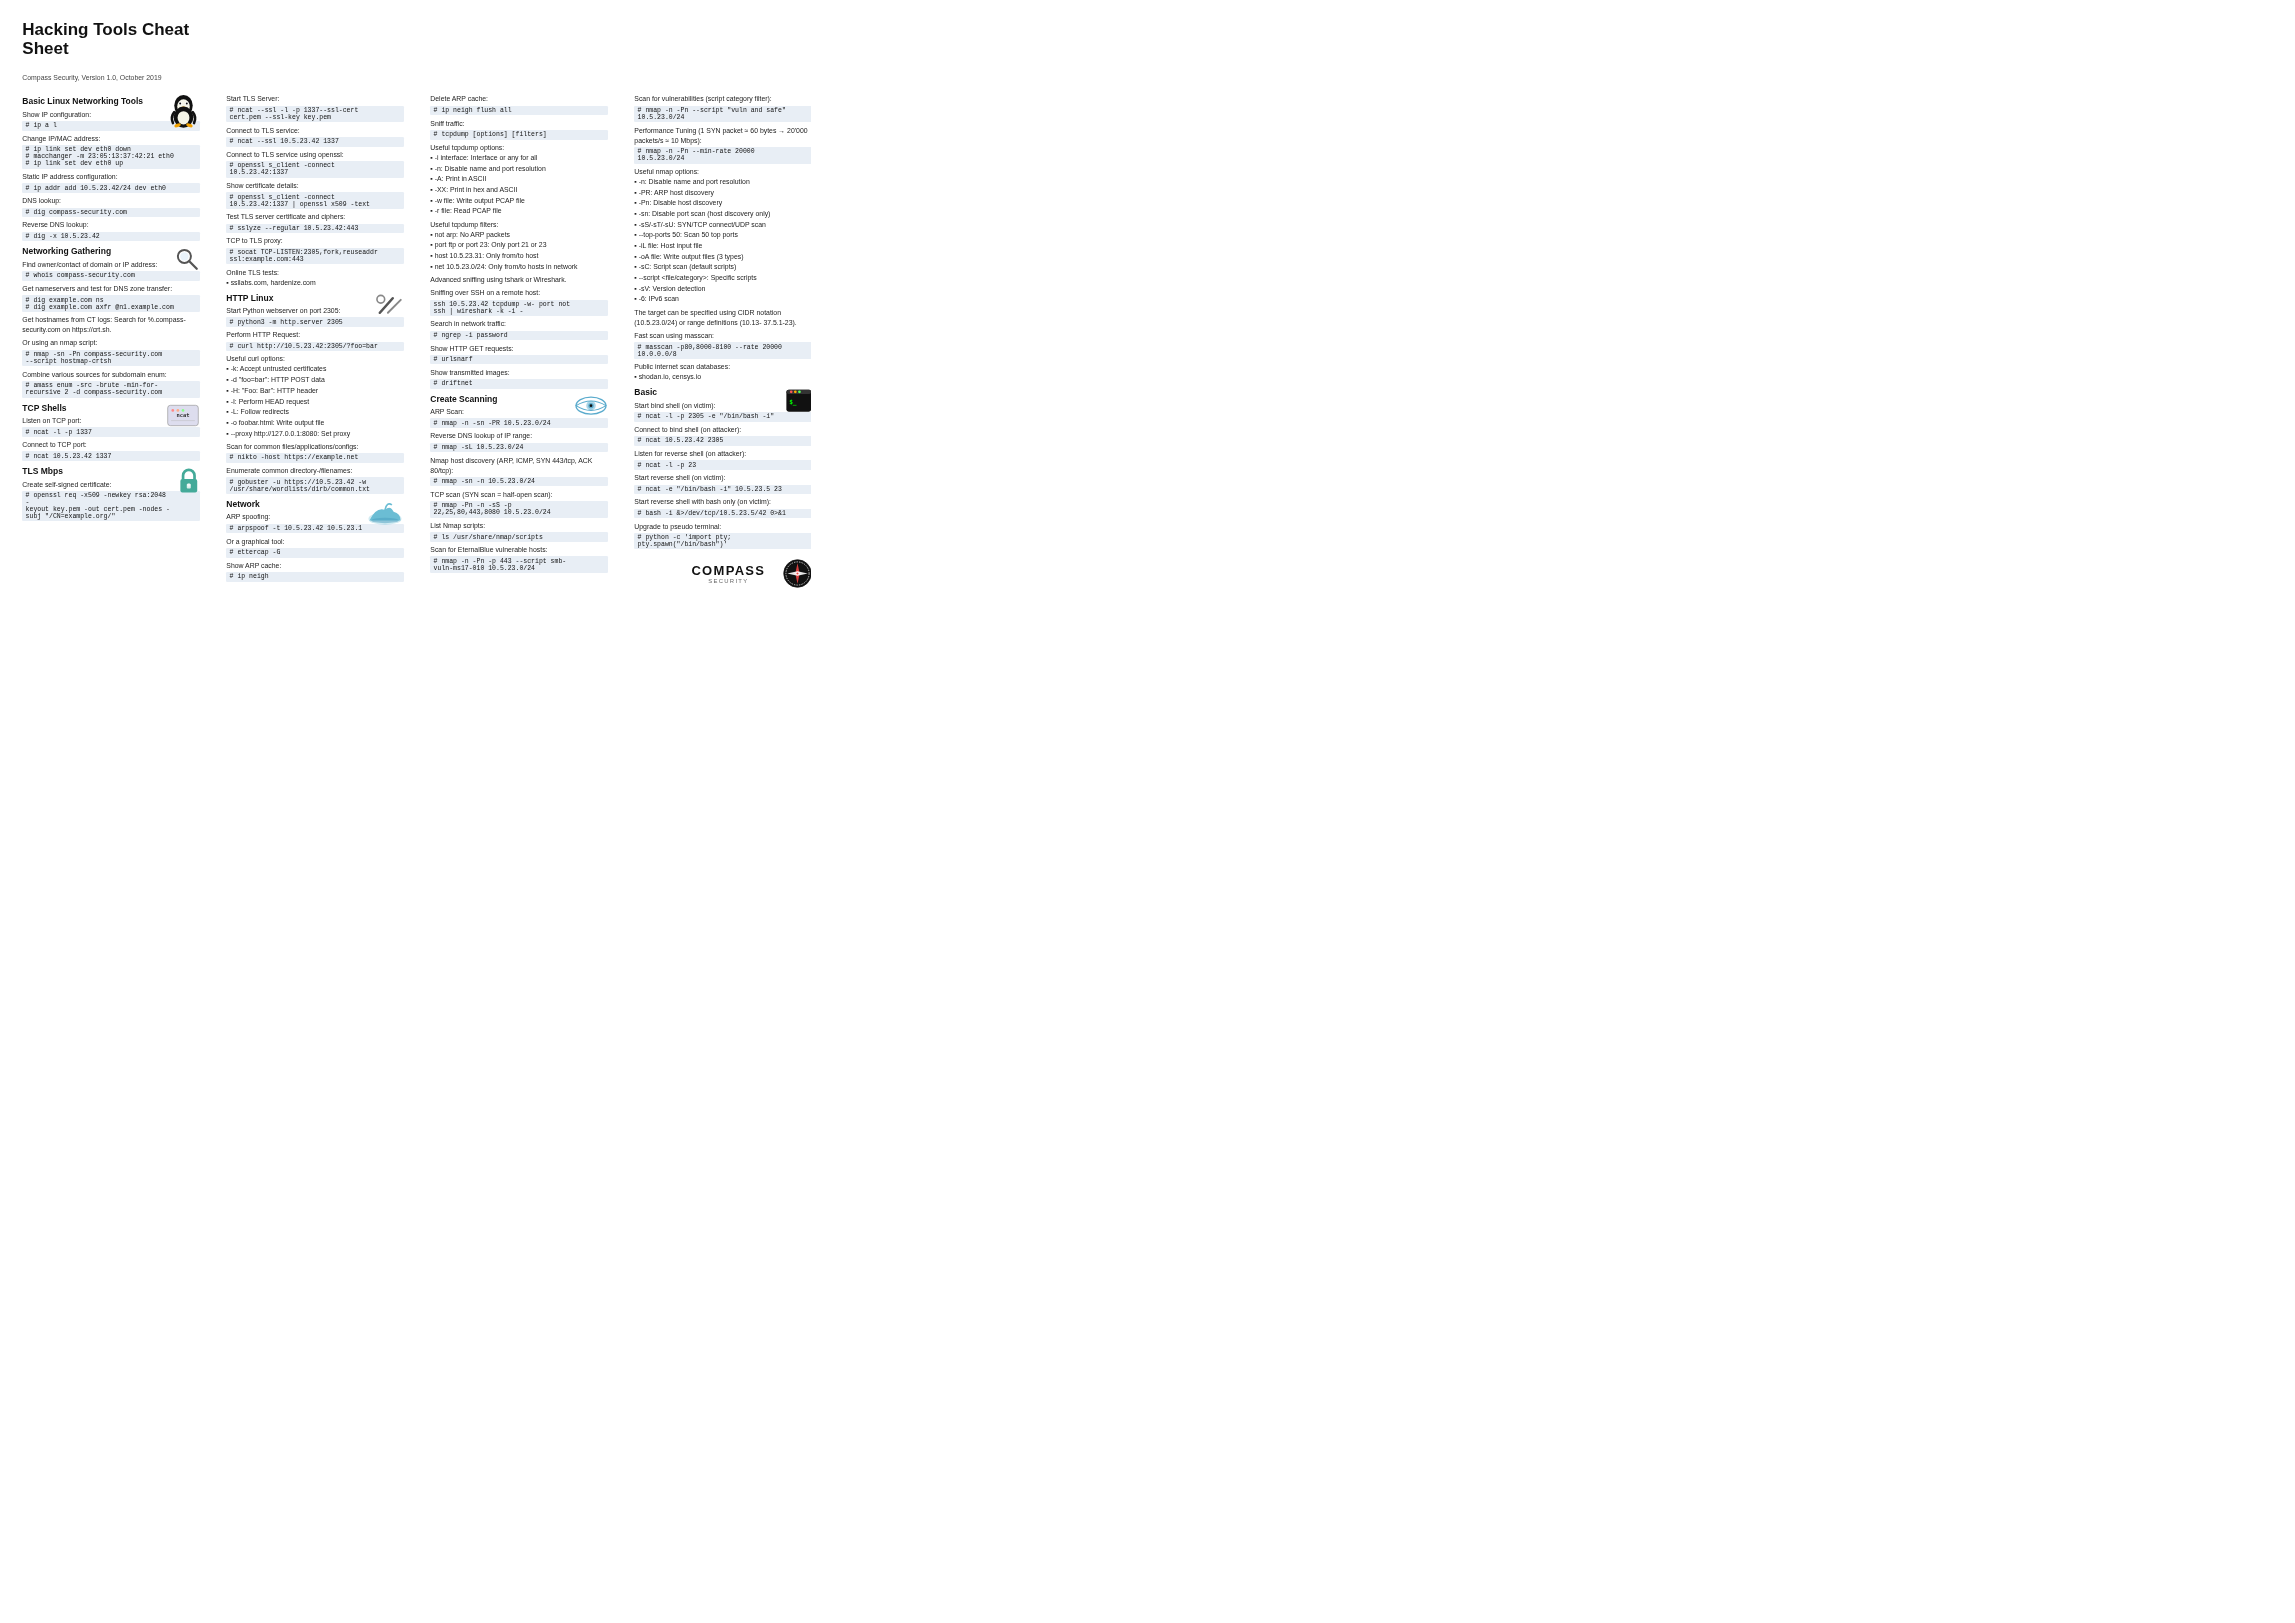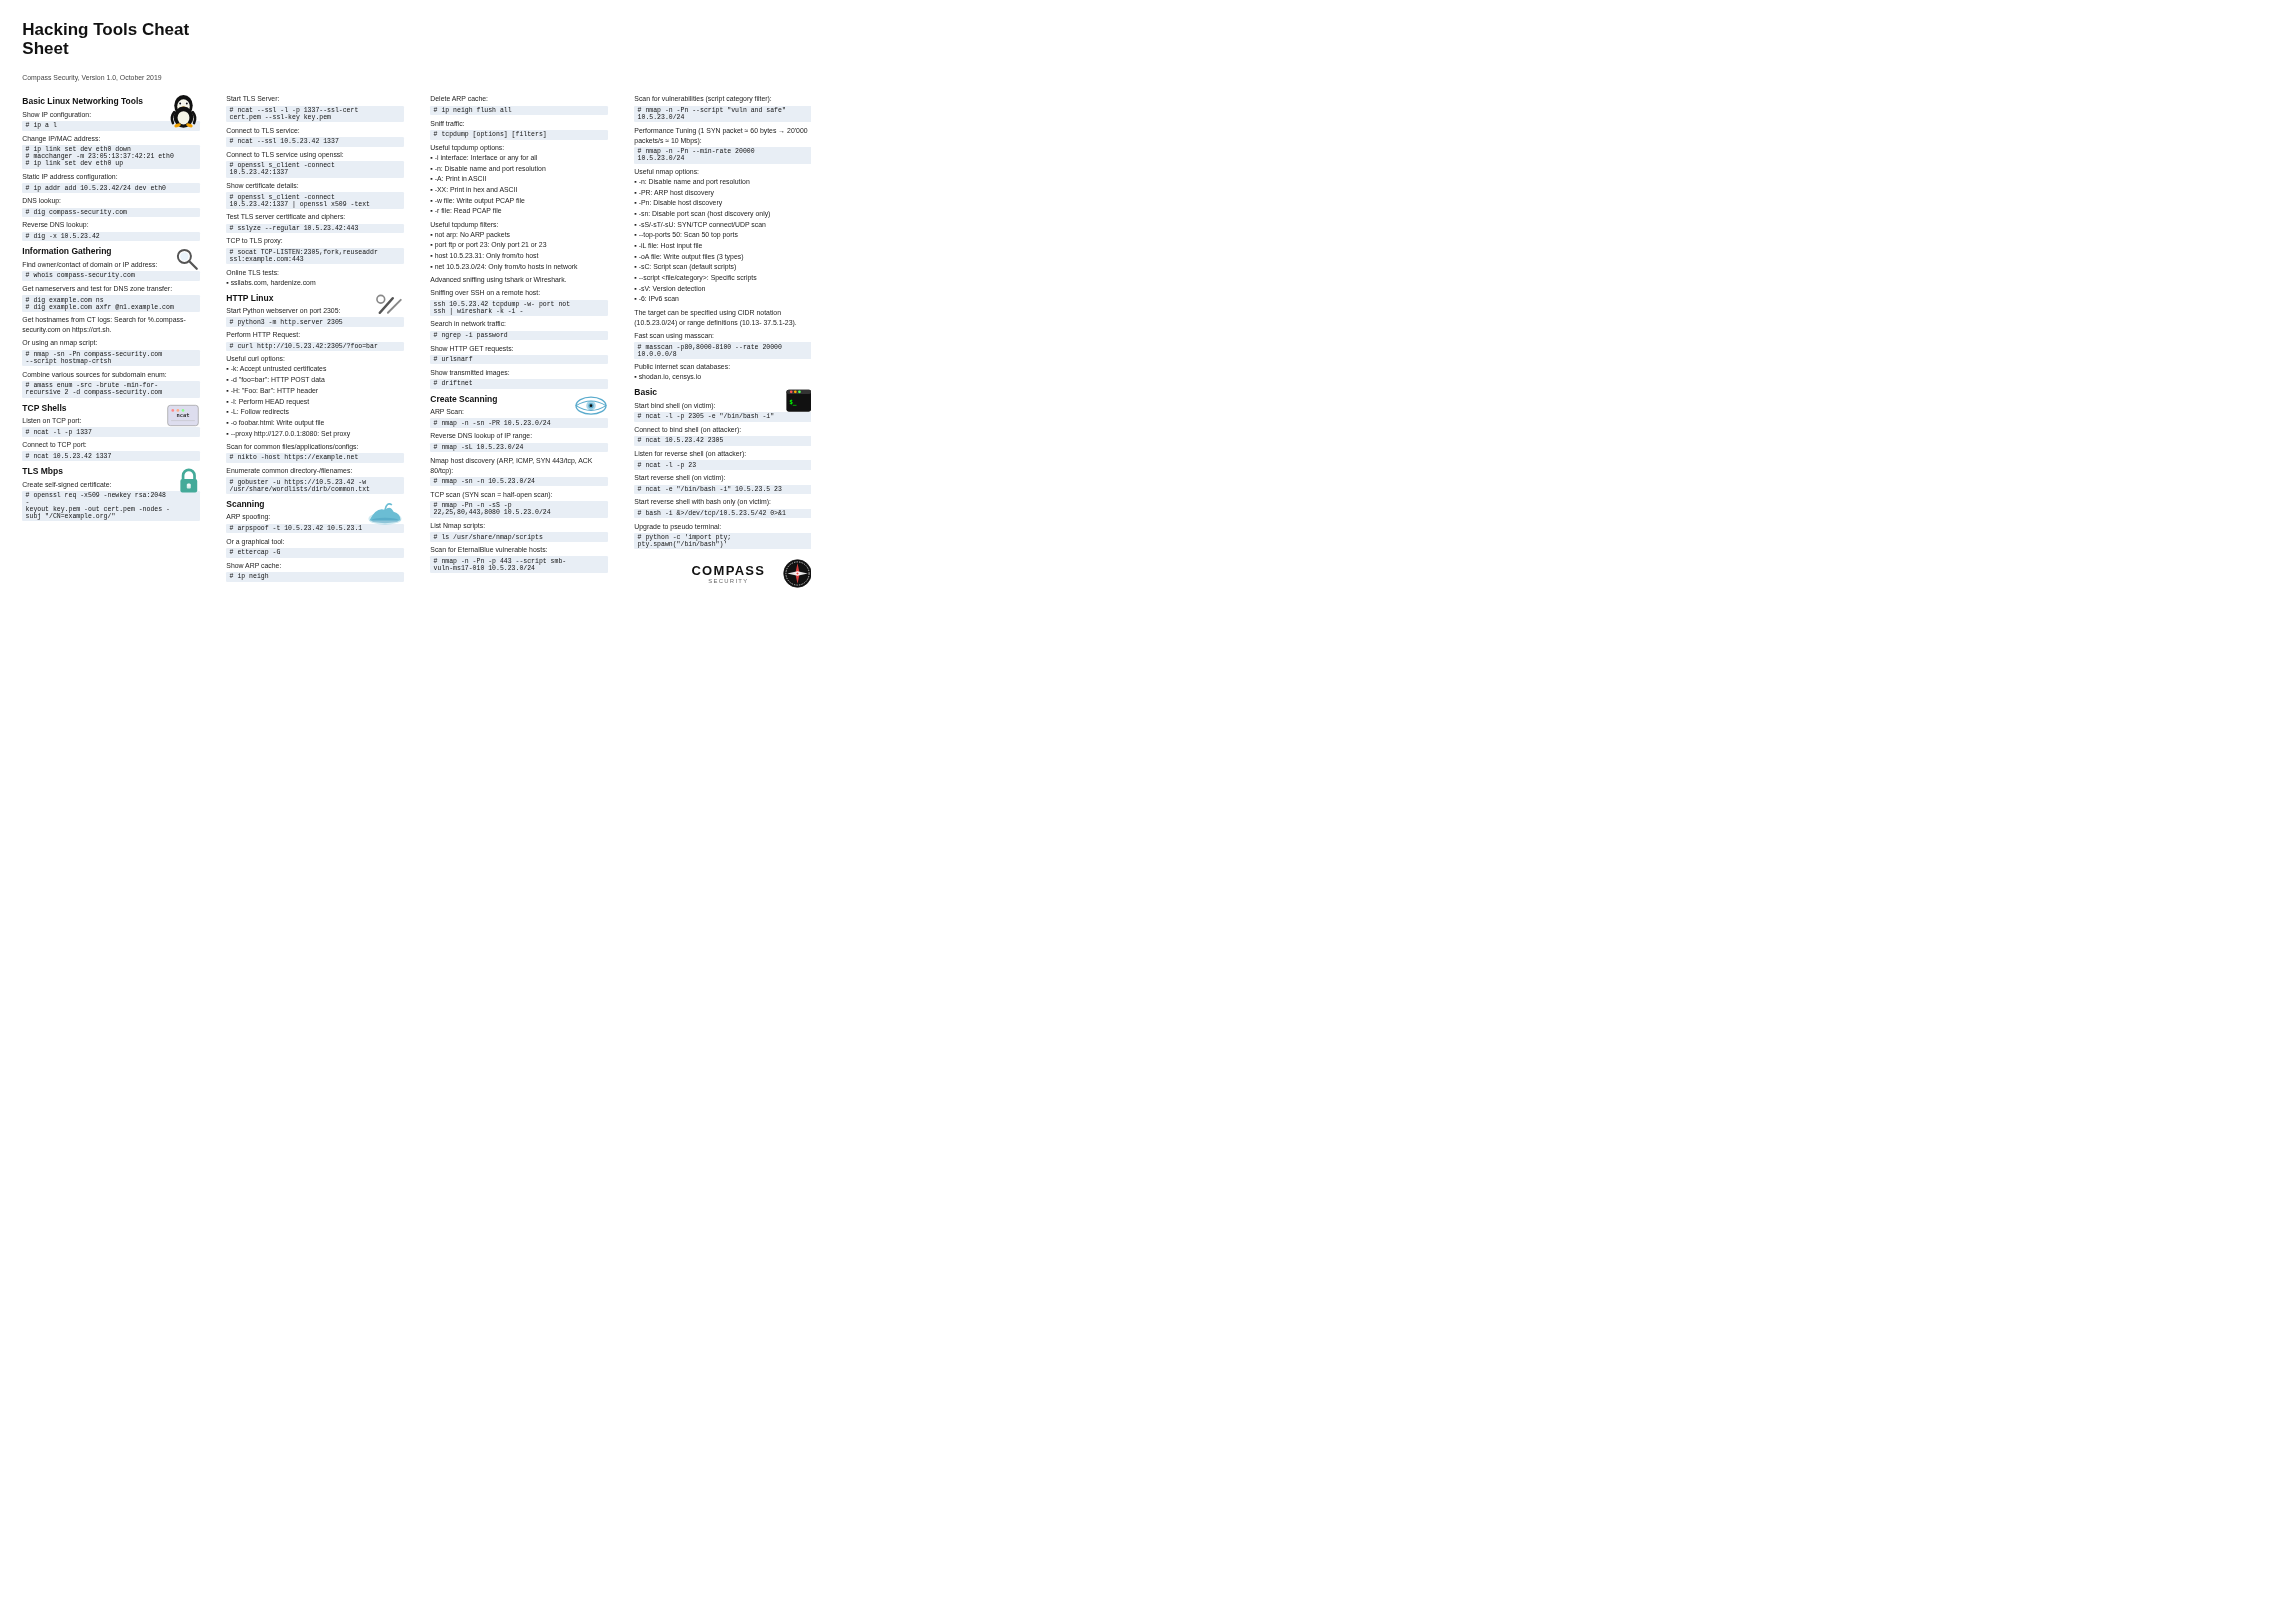--- a/index.html
+++ b/index.html
@@ -122,21 +122,21 @@
       <p class="label">Reverse DNS lookup:</p>
       <code class="cmd"># dig -x 10.5.23.42</code>
 
       <h2>
         
         <svg style="float:right;width:26px;height:26px;margin:0 0 0 3.9px;" viewBox="0 0 80 80">
           <circle cx="32" cy="32" r="20" fill="none" stroke="#555" stroke-width="6"></circle>
           <line x1="47" y1="47" x2="70" y2="70" stroke="#555" stroke-width="7" stroke-linecap="round"></line>
           <circle cx="32" cy="32" r="13" fill="#d4e8f8" opacity="0.5"></circle>
         </svg>
-        <span>Information Gathering</span>
+        <span>Networking Gathering</span>
       </h2>
 
       <p class="label">Find owner/contact of domain or IP address:</p>
       <code class="cmd"># whois compass-security.com</code>
 
       <p class="label">Get nameservers and test for DNS zone transfer:</p>
       <code class="cmd"># dig example.com ns
 # dig example.com axfr @n1.example.com</code>
 
       <p class="label">Get hostnames from CT logs: Search for
@@ -250,21 +250,21 @@
 /usr/share/wordlists/dirb/common.txt</code>
 
       <h2>
         
         <svg style="float:right;width:38px;height:29px;margin:0 0 0 3.9px;" viewBox="0 0 110 80">
           <ellipse cx="55" cy="55" rx="48" ry="18" fill="#6bbdd4" opacity="0.3"></ellipse>
           <path d="M10 60 Q30 20 55 30 Q70 15 80 35 Q100 40 100 60 Z" fill="#6bbdd4"></path>
           <path d="M55 30 Q60 5 75 15" fill="none" stroke="#6bbdd4" stroke-width="5"></path>
           <ellipse cx="55" cy="60" rx="40" ry="8" fill="#4a9dbd" opacity="0.5"></ellipse>
         </svg>
-        <span>Scanning</span>
+        <span>Network</span>
       </h2>
 
       <p class="label">ARP spoofing:</p>
       <code class="cmd"># arpspoof -t 10.5.23.42 10.5.23.1</code>
 
       <p class="label">Or a graphical tool:</p>
       <code class="cmd"># ettercap -G</code>
 
       <p class="label">Show ARP cache:</p>
       <code class="cmd"># ip neigh</code>

